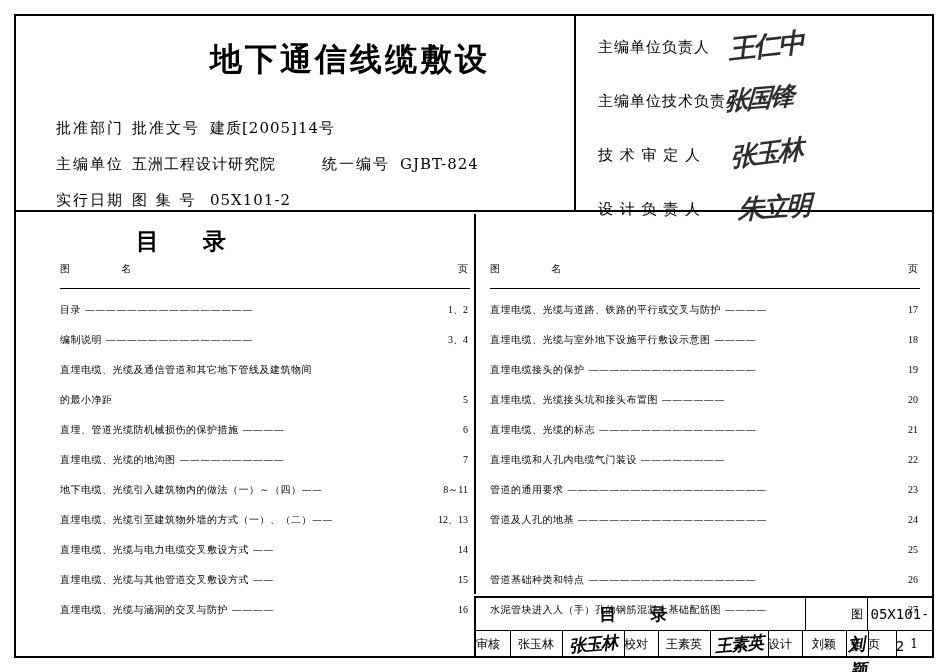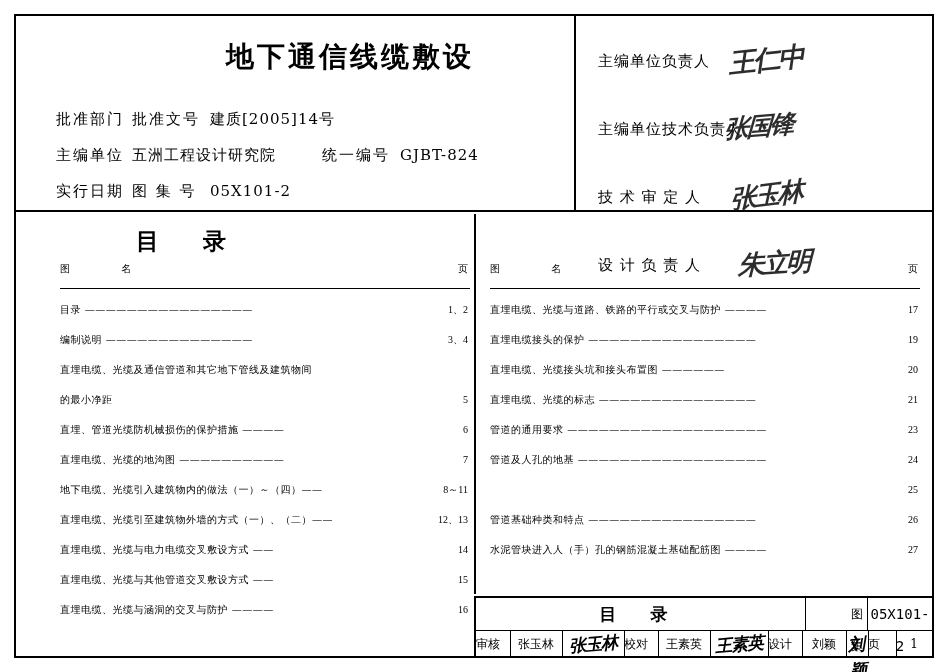--- a/index.html
+++ b/index.html
@@ -47,32 +47,32 @@
     border-right: 2px solid #000;
   }
   .doc-title {
     position: absolute;
     left: 0;
     top: 22px;
     width: 668px;
     text-align: center;
     font-family: "DejaVu Serif", "Liberation Serif", serif;
     font-weight: bold;
-    font-size: 28px;
+    font-size: 32px;
     letter-spacing: 3px;
   }
   .meta-grid {
     position: absolute;
     left: 40px;
     top: 94px;
     width: 500px;
   }
   .meta-row {
     display: flex;
-    align-items: flex-start;
+    align-items: center;
     height: 36px;
     font-size: 15px;
     font-family: "DejaVu Serif", "Liberation Serif", serif;
   }
   .meta-lbl {
     width: 76px;
     letter-spacing: 2px;
   }
   .meta-val {
     width: 190px;
@@ -89,21 +89,21 @@
   .header-right {
     position: absolute;
     left: 562px;
     top: 0;
     width: 354px;
     height: 100%;
   }
   .sign-row {
     position: relative;
     height: 38px;
-    margin-top: 30px;
+    margin-top: 16px;
     font-size: 15px;
     font-family: "DejaVu Serif", "Liberation Serif", serif;
   }
   .sign-lbl {
     position: absolute;
     left: 20px;
     top: 6px;
     letter-spacing: 1px;
   }
   .sign-mark {
@@ -381,30 +381,38 @@
     <div class="col col-right">
       <div class="col-head">
         <span class="h-name">图 名</span>
         <span class="h-page">页</span>
       </div>
       <div class="entry">
         <span class="e-name">直埋电缆、光缆与道路、铁路的平行或交叉与防护 ————</span>
         <span class="e-page">17</span>
       </div>
       <div class="entry">
+        <span class="e-name">直埋电缆、光缆与室外地下设施平行敷设示意图 ————</span>
+        <span class="e-page">18</span>
+      </div>
+      <div class="entry">
         <span class="e-name">直埋电缆接头的保护 ————————————————</span>
         <span class="e-page">19</span>
       </div>
       <div class="entry">
         <span class="e-name">直埋电缆、光缆接头坑和接头布置图 ——————</span>
         <span class="e-page">20</span>
       </div>
       <div class="entry">
         <span class="e-name">直埋电缆、光缆的标志 ———————————————</span>
         <span class="e-page">21</span>
+      </div>
+      <div class="entry">
+        <span class="e-name">直埋电缆和人孔内电缆气门装设 ————————</span>
+        <span class="e-page">22</span>
       </div>
       <div class="entry">
         <span class="e-name">管道的通用要求 ———————————————————</span>
         <span class="e-page">23</span>
       </div>
       <div class="entry">
         <span class="e-name">管道及人孔的地基 ——————————————————</span>
         <span class="e-page">24</span>
       </div>
       <div class="entry">

